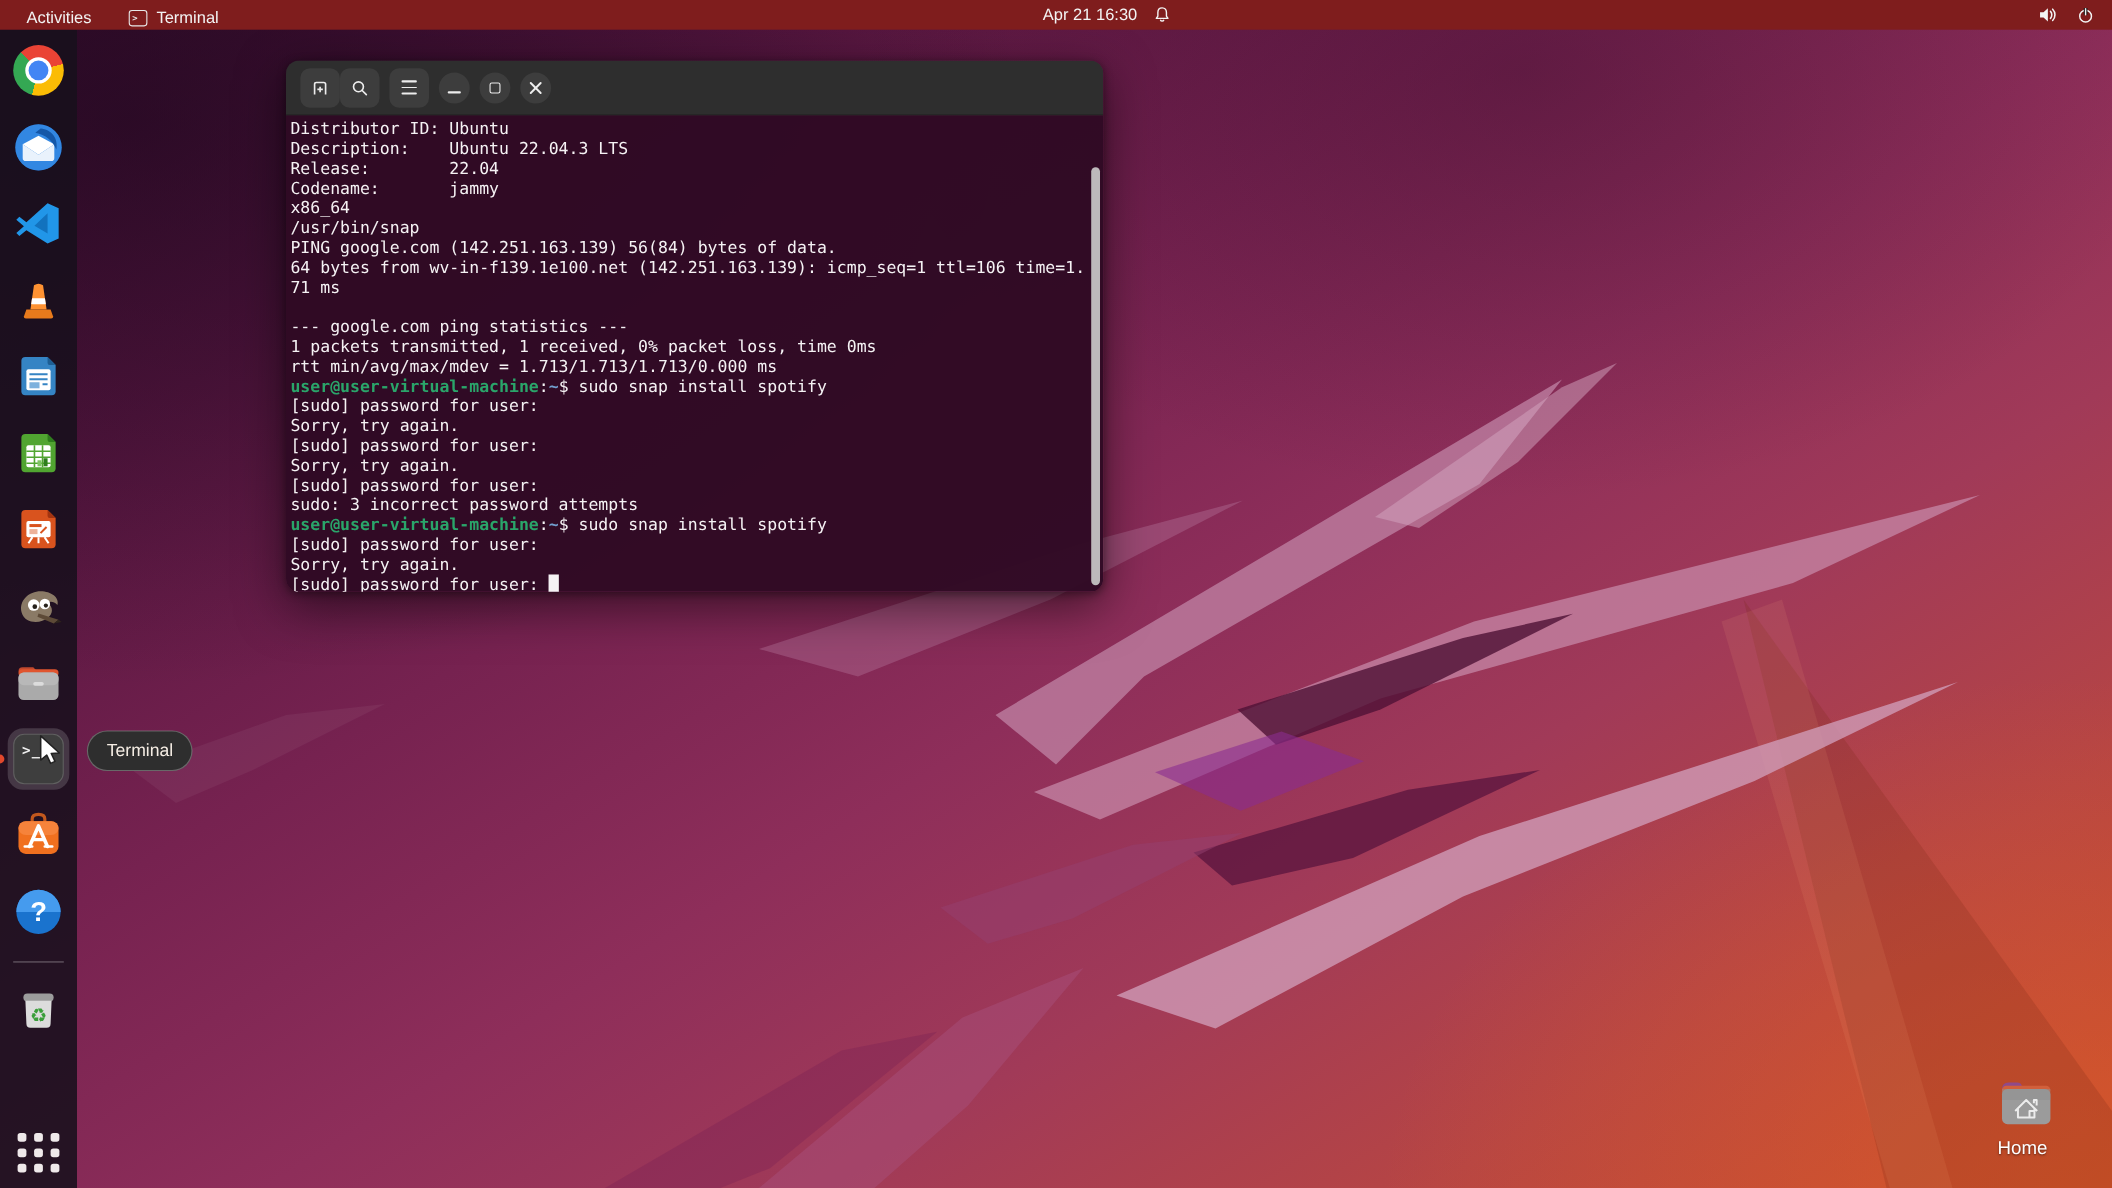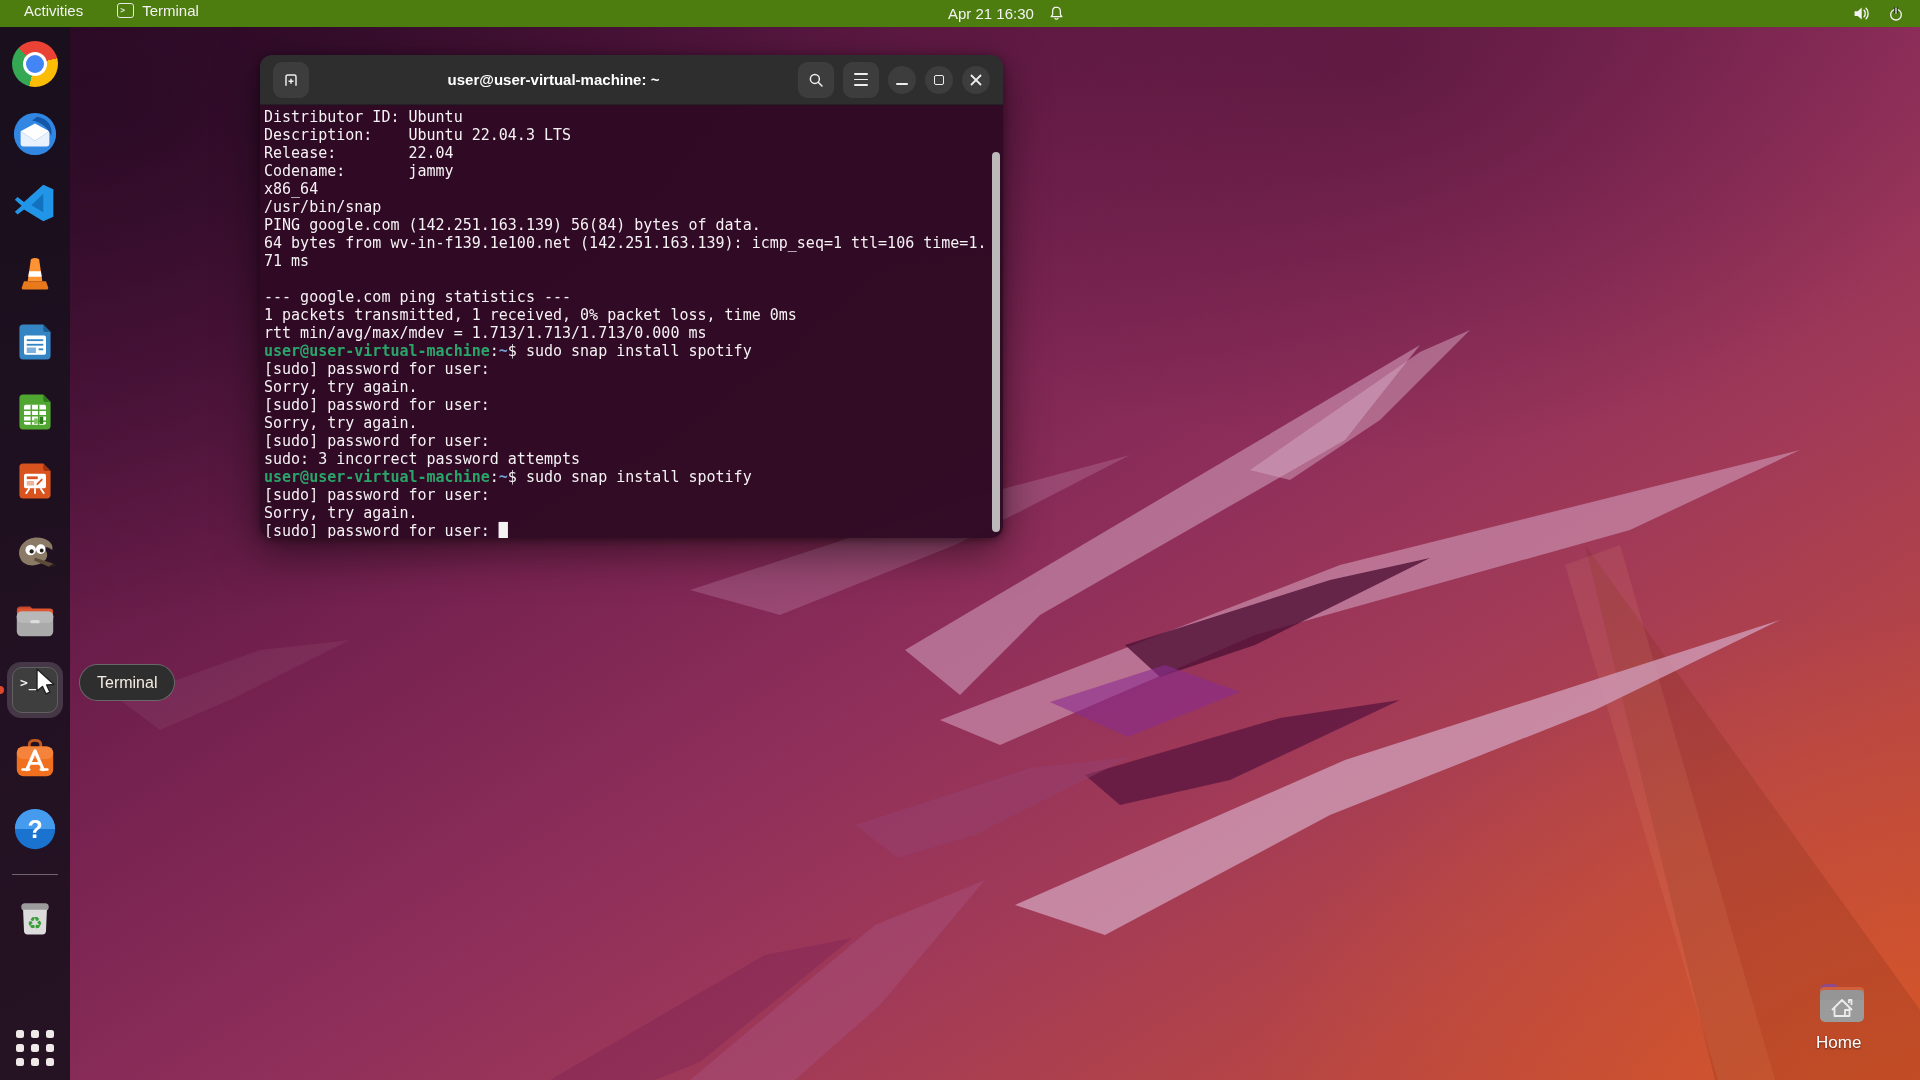--- a/index.html
+++ b/index.html
@@ -10,22 +10,22 @@
   .wallpaper { position:absolute; inset:0;
     background:
       radial-gradient(1200px 760px at 6% 10%, rgba(22,5,26,.55), rgba(22,5,26,0) 68%),
       radial-gradient(1000px 650px at 72% 6%, rgba(48,9,38,.35), rgba(48,9,38,0) 60%),
       radial-gradient(980px 760px at 98% 102%, rgba(226,96,38,.55), rgba(226,96,38,0) 64%),
       linear-gradient(148deg, #3a0e2e 0%, #571640 20%, #762250 38%, #8e2e5a 54%, #a13a58 68%, #b64544 83%, #c74c2d 100%);
   }
   .wallpaper svg { position:absolute; inset:0; width:100%; height:100%; }
 
   
-  .topbar { position:absolute; left:0; top:0; width:1920px; height:27px; background:#4d7c0f;
-    display:flex; align-items:flex-start; color:#f3f3f3; font-size:15px; z-index:50; }
+  .topbar { position:absolute; left:0; top:0; width:1920px; height:27px; background:#7f1d1d;
+    display:flex; align-items:flex-end; color:#f3f3f3; font-size:15px; z-index:50; }
   .tb-left { display:flex; align-items:center; gap:26px; padding-left:16px; }
   .tb-activities { padding:2px 8px; border-radius:6px; }
   .tb-app { display:flex; align-items:center; gap:8px; }
   .tb-clock { position:absolute; left:948px; top:0; height:27px; display:flex; align-items:center; gap:14px; }
   .tb-right { position:absolute; right:10px; top:0; height:27px; display:flex; align-items:center; gap:16px; padding-right:6px; }
   .mini-term { width:17px; height:15px; border:1.6px solid #e8e8e8; border-radius:3px;
     font:700 8px "DejaVu Sans Mono", monospace; color:#e8e8e8; display:flex; align-items:center; padding-left:2px; }
 
   
   .dock { position:absolute; left:0; top:27px; width:70px; height:1053px; background:rgba(24,16,28,.88);
@@ -266,21 +266,20 @@
 
 <div class="window">
   <div class="titlebar">
     <span class="tb-btn">
       <svg width="20" height="20" viewBox="0 0 24 24">
         <path d="M6 19 L6 8 Q6 6 8 6 L16 6 Q18 6 18 8 L18 19" fill="none" stroke="#ededed" stroke-width="1.8"></path>
         <line x1="12" y1="10.5" x2="12" y2="16.5" stroke="#ededed" stroke-width="1.8"></line>
         <line x1="9" y1="13.5" x2="15" y2="13.5" stroke="#ededed" stroke-width="1.8"></line>
       </svg>
     </span>
-    <span class="win-title">user@user-virtual-machine: ~</span>
     <span class="tb-actions">
       <span class="tb-btn">
         <svg width="18" height="18" viewBox="0 0 24 24">
           <circle cx="10.5" cy="10.5" r="6" fill="none" stroke="#ededed" stroke-width="2"></circle>
           <line x1="15" y1="15" x2="20" y2="20" stroke="#ededed" stroke-width="2" stroke-linecap="round"></line>
         </svg>
       </span>
       <span class="tb-btn">
         <span class="menu-glyph">
             <i></i>

